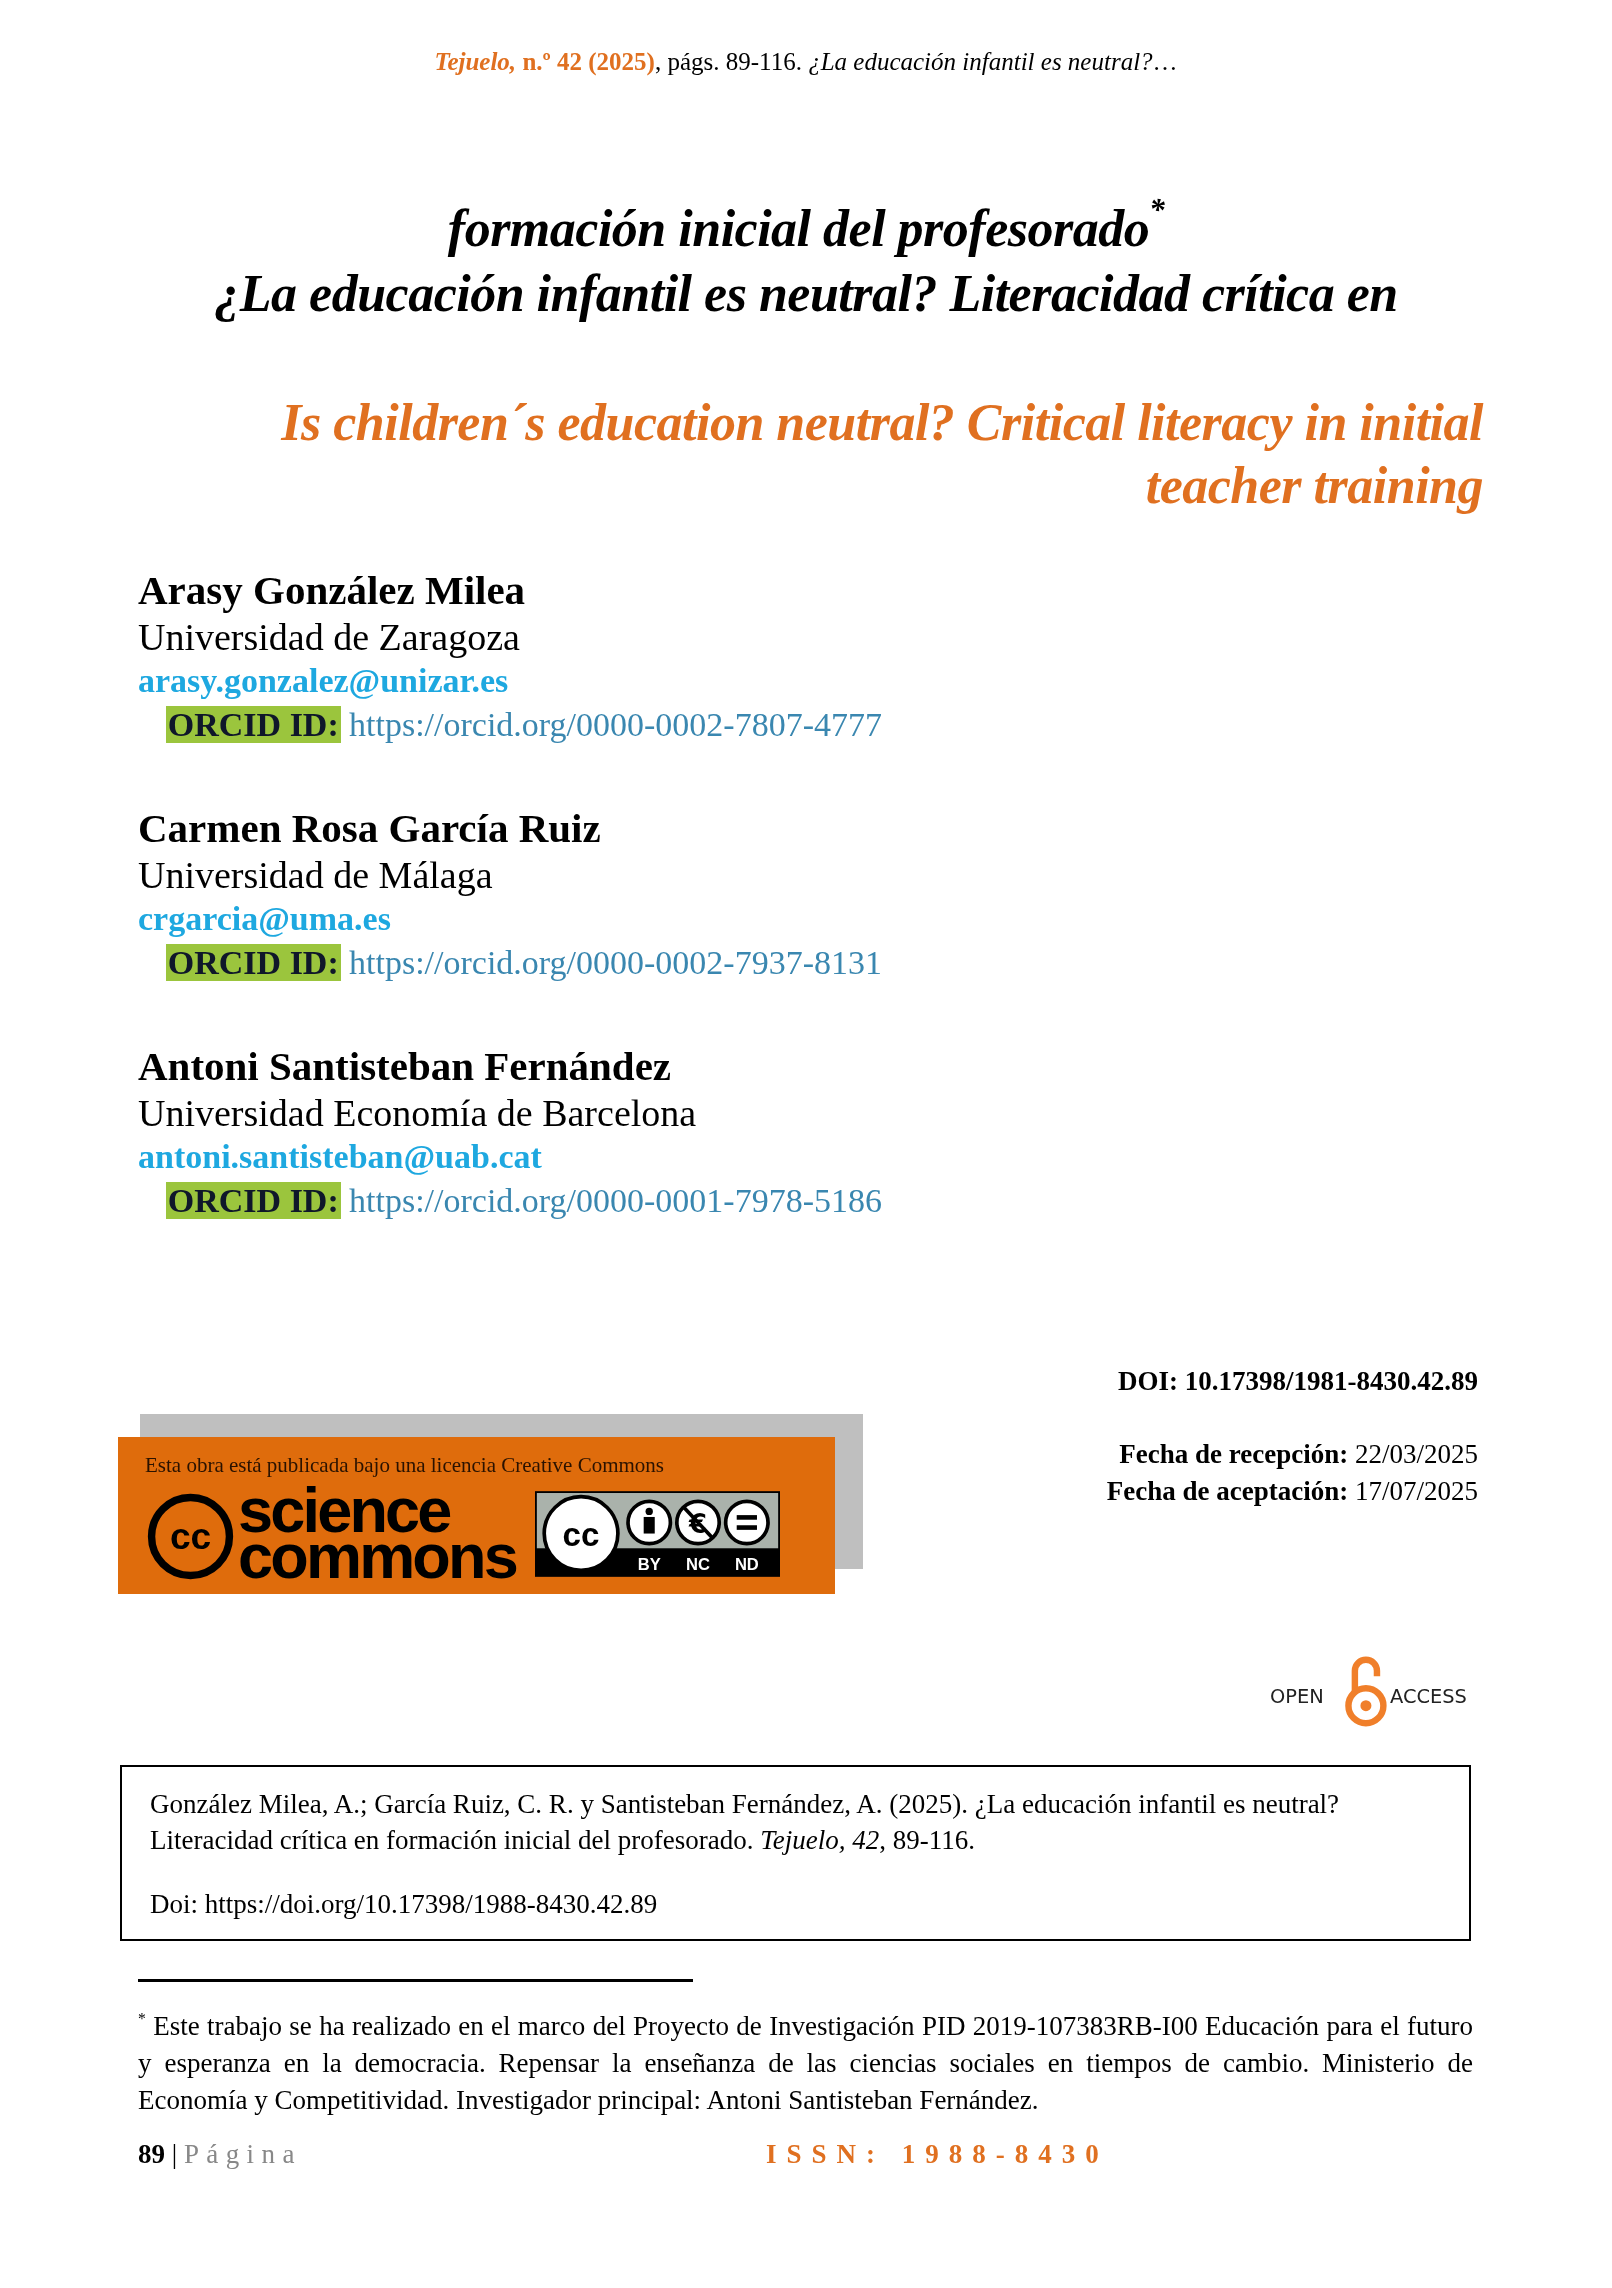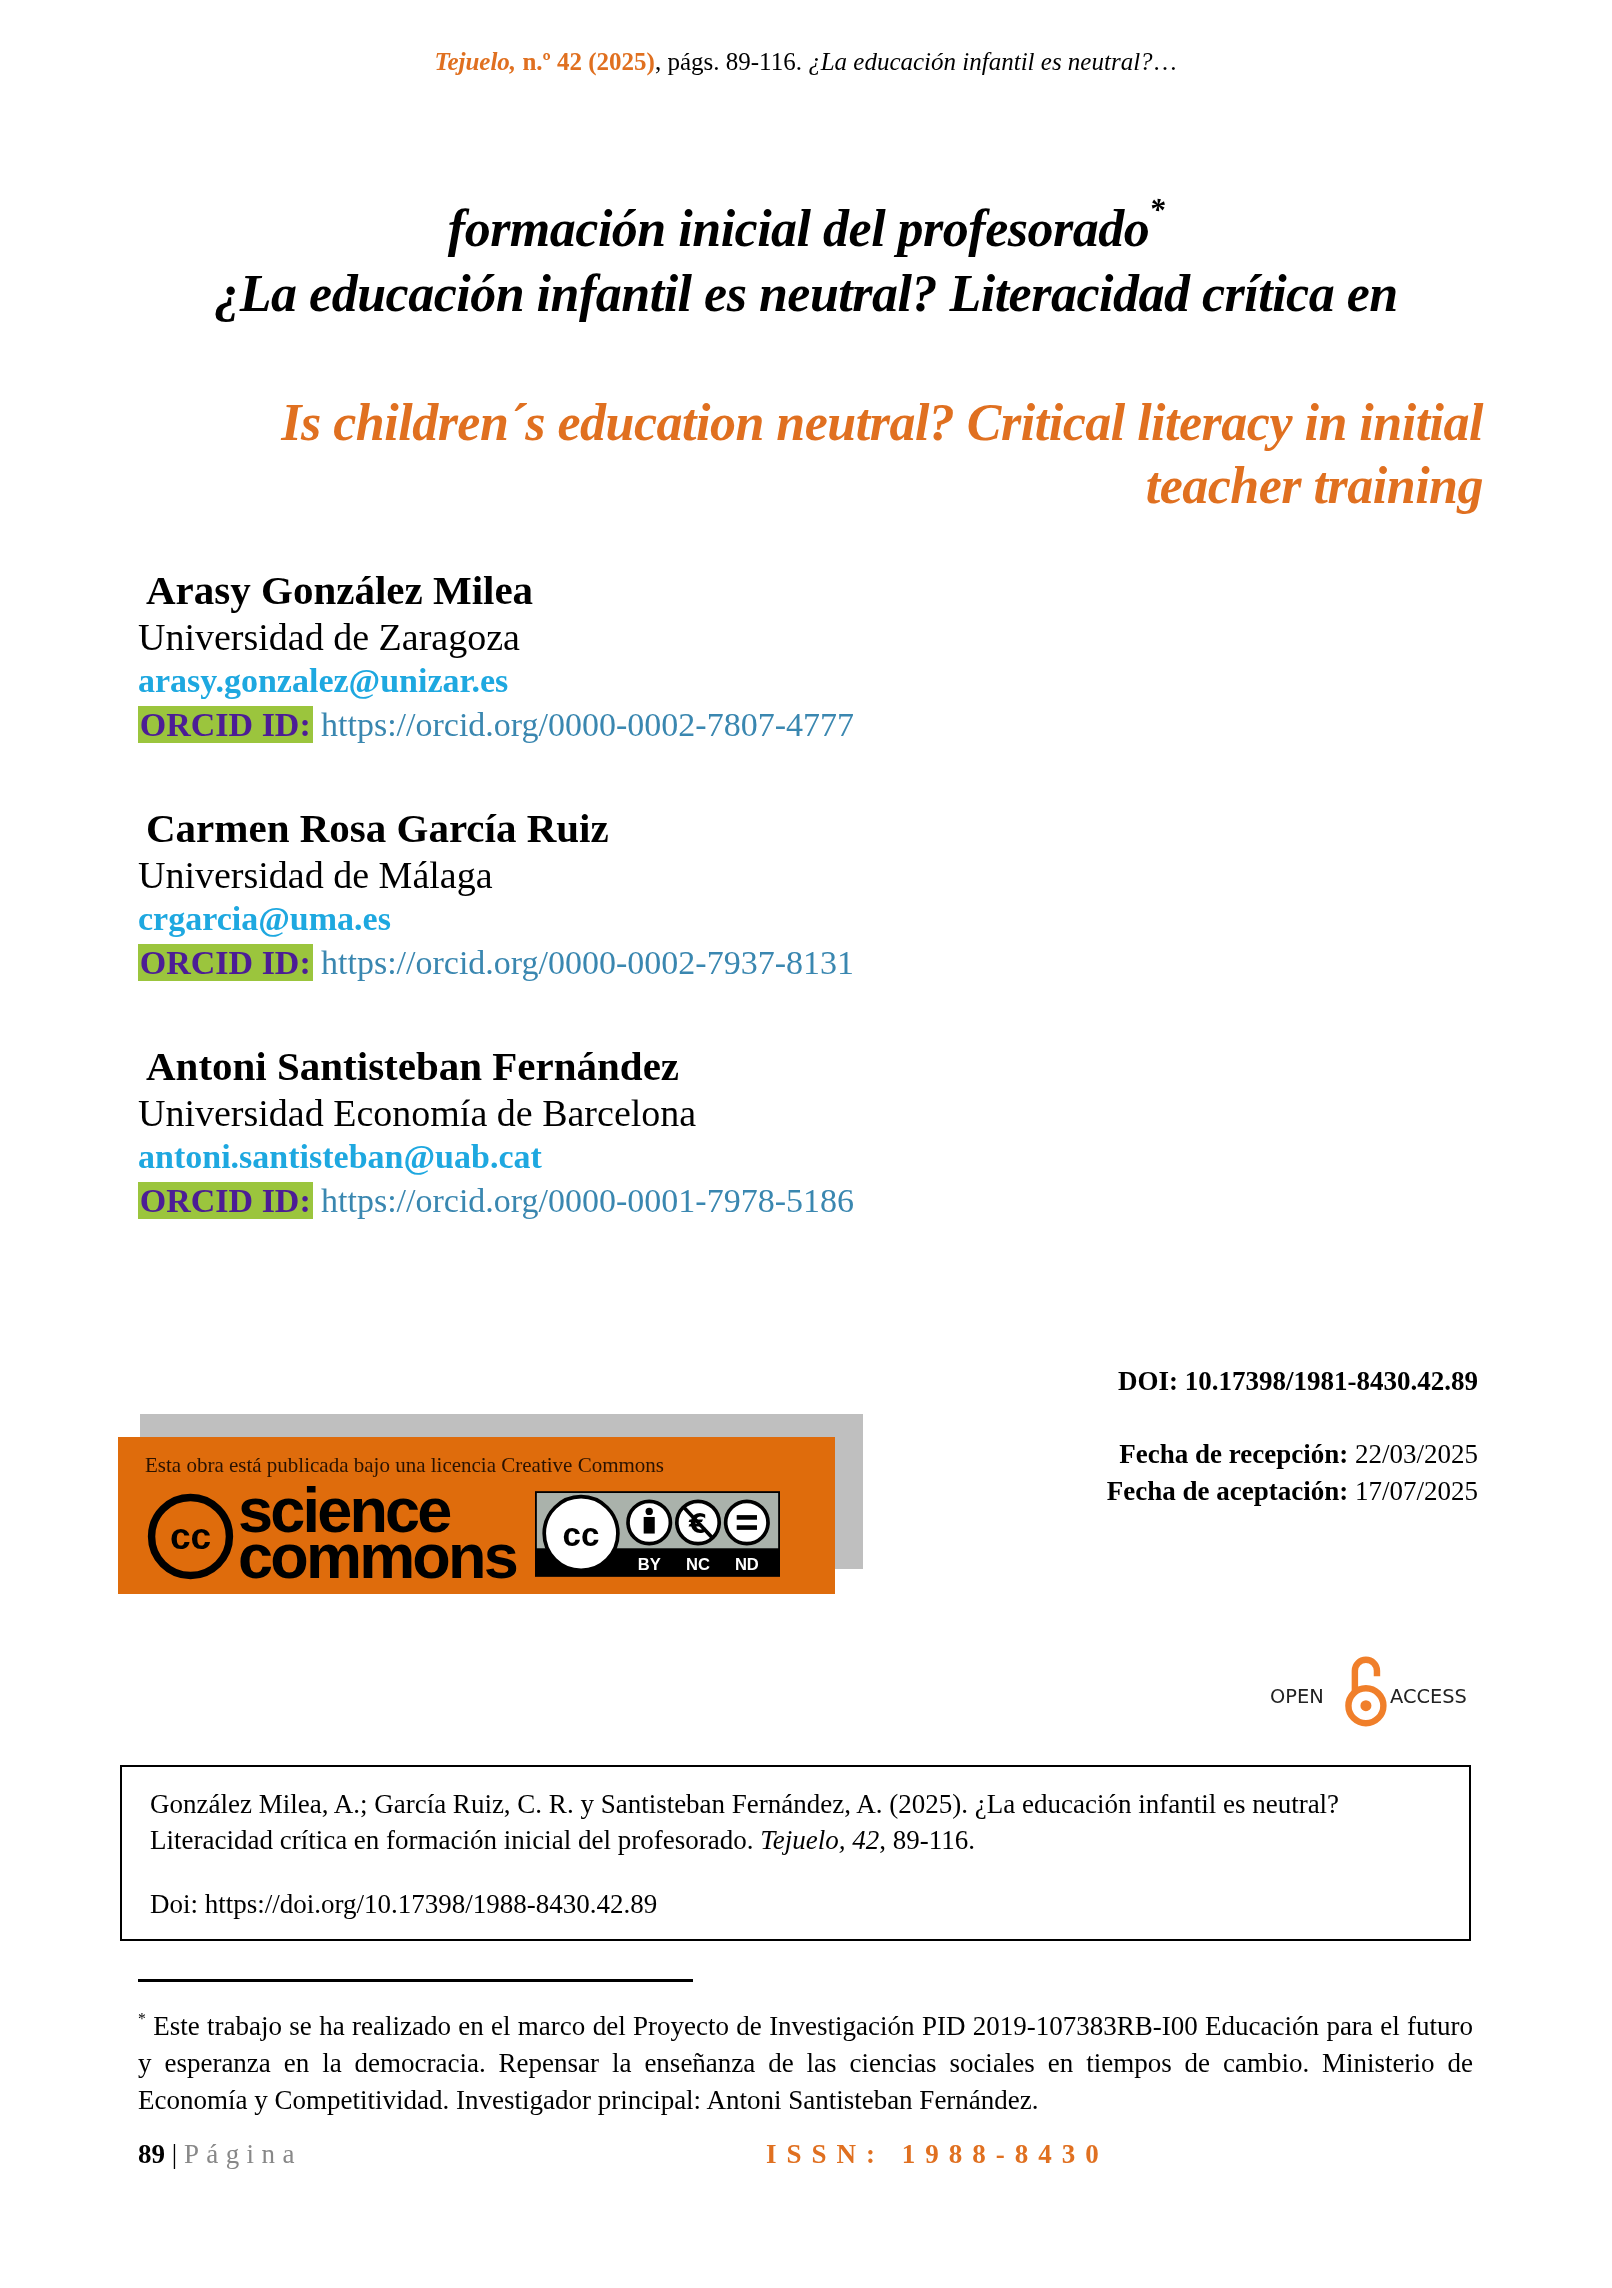--- a/index.html
+++ b/index.html
@@ -13,25 +13,25 @@
 
   .title-es { left: 129px; width: 1354px; top: 196px; text-align: center;
               font-size: 52px; font-weight: bold; font-style: italic; line-height: 65px;
               letter-spacing: -0.5px; }
   .title-es sup { font-size: 31px; vertical-align: 26px; line-height: 0; }
   .title-en { left: 129px; width: 1354px; top: 391px; text-align: right;
               font-size: 52px; font-weight: bold; font-style: italic; line-height: 63px;
               color: #e07020; letter-spacing: -0.5px; }
 
   .author { left: 138px; width: 1015px; }
-  .author .name { font-size: 41px; font-weight: bold; line-height: 50px; margin-left: 8px; }
+  .author .name { font-size: 41px; font-weight: bold; line-height: 50px; }
   .author .affil { font-size: 38px; line-height: 44px; }
   .author .email { font-size: 34px; line-height: 44px; font-weight: bold; color: #1ea8e0; }
   .author .orcid-row { font-size: 34px; line-height: 44px; }
-  .orcid-label { background: #9bc53d; color: #4c1d95; font-weight: bold; padding: 0 1.8px 0 1.8px; }
+  .orcid-label { background: #9bc53d; color: #0f172a; font-weight: bold; padding: 0 1.8px 0 1.8px; margin-left: 28px; }
   .orcid-link { color: #3a87b0; }
 
   .doi { right: 134px; top: 1366px; font-size: 27px; font-weight: bold; text-align: right; }
   .dates { right: 134px; top: 1436px; font-size: 27px; text-align: right; line-height: 37px; }
   .dates b { font-weight: bold; }
 
   .cc-shadow { left: 140px; top: 1414px; width: 723px; height: 155px; background: #bfbfbf; }
   .cc-box { left: 118px; top: 1437px; width: 717px; height: 157px; background: #df6c0c; }
   .cc-text { left: 145px; top: 1453px; font-size: 21px; color: #2a1200; }
   .cc-logo { left: 146px; top: 1488px; }

